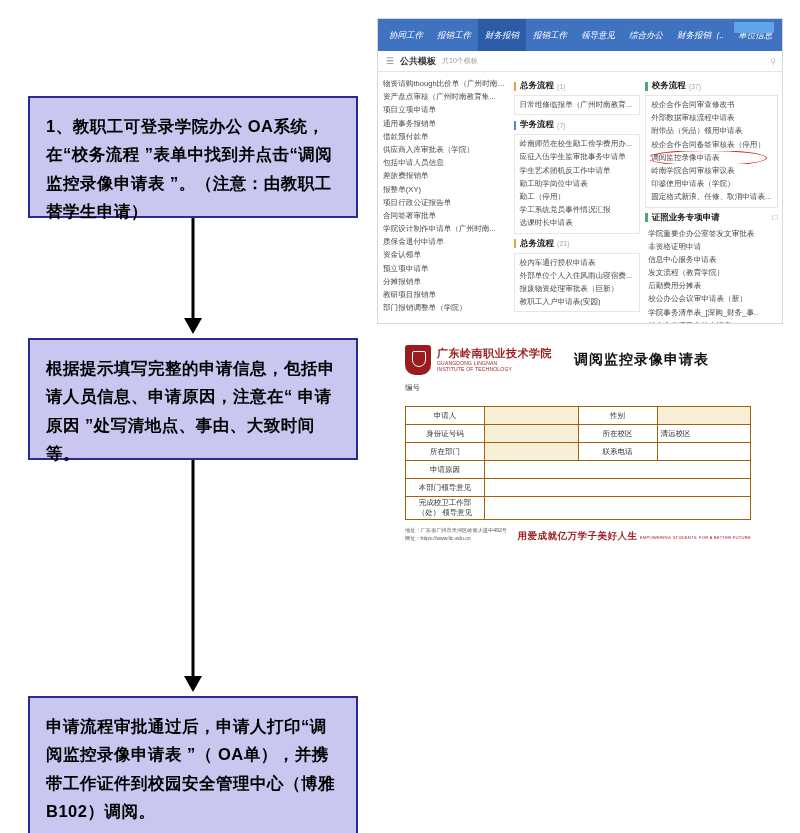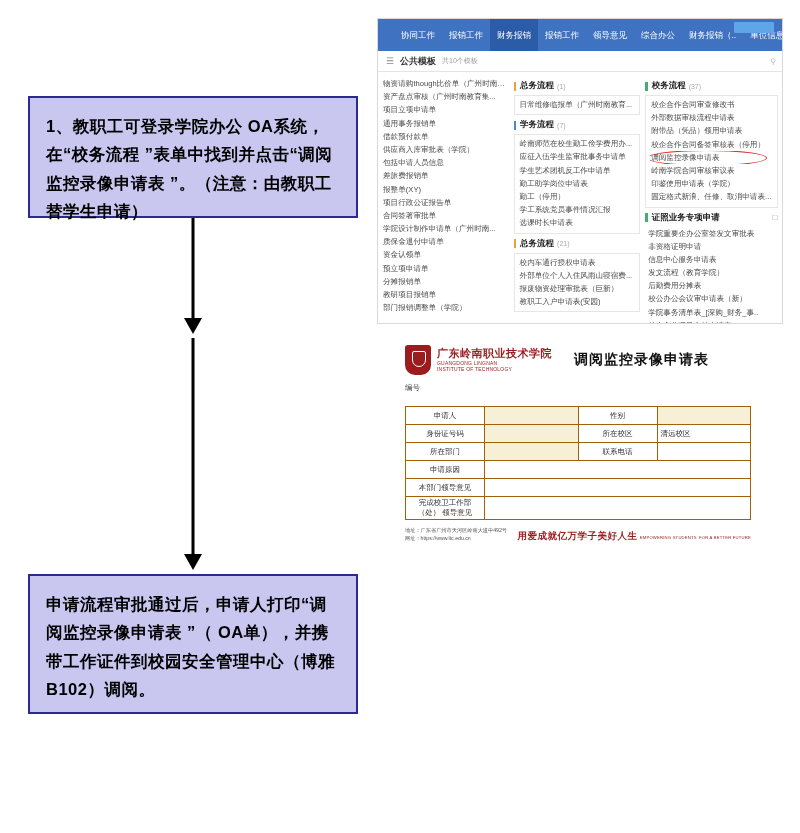--- a/index.html
+++ b/index.html
@@ -78,23 +78,24 @@
     box-sizing: border-box;
     overflow: hidden;
     font-size: 8px;
   }
   .oa-navbar {
     height: 32px;
     background: #3f72c0;
     color: #ffffff;
     display: flex;
     align-items: center;
-    padding-left: 16px;
+    padding-left: 4px;
     font-size: 8.5px;
     position: relative;
+    font-style: italic;
   }
   .oa-navbar .navitem {
     padding: 0 7px;
     height: 32px;
     line-height: 32px;
     white-space: nowrap;
   }
   .oa-navbar .navitem.active {
     background: #2c5ba8;
   }
@@ -315,20 +316,21 @@
 
 <div class="flow-col">
 
   <div class="step-box step-1">1、教职工可登录学院办公 OA系统，在“校务流程 ”表单中找到并点击“调阅监控录像申请表 ”。（注意：由教职工替学生申请）</div>
 
   <div class="arrow">
     <div class="shaft"></div>
     <div class="head"></div>
   </div>
 
+  <div class="step-box step-2">根据提示填写完整的申请信息，包括申请人员信息、申请原因，注意在“ 申请原因 ”处写清地点、事由、大致时间等。</div>
 
   <div class="arrow arrow-2">
     <div class="shaft"></div>
     <div class="head"></div>
   </div>
 
   <div class="step-box step-3">申请流程审批通过后，申请人打印“调阅监控录像申请表 ”（ OA单），并携带工作证件到校园安全管理中心（博雅B102）调阅。</div>
 </div>
 
 <div class="oa-shot">

